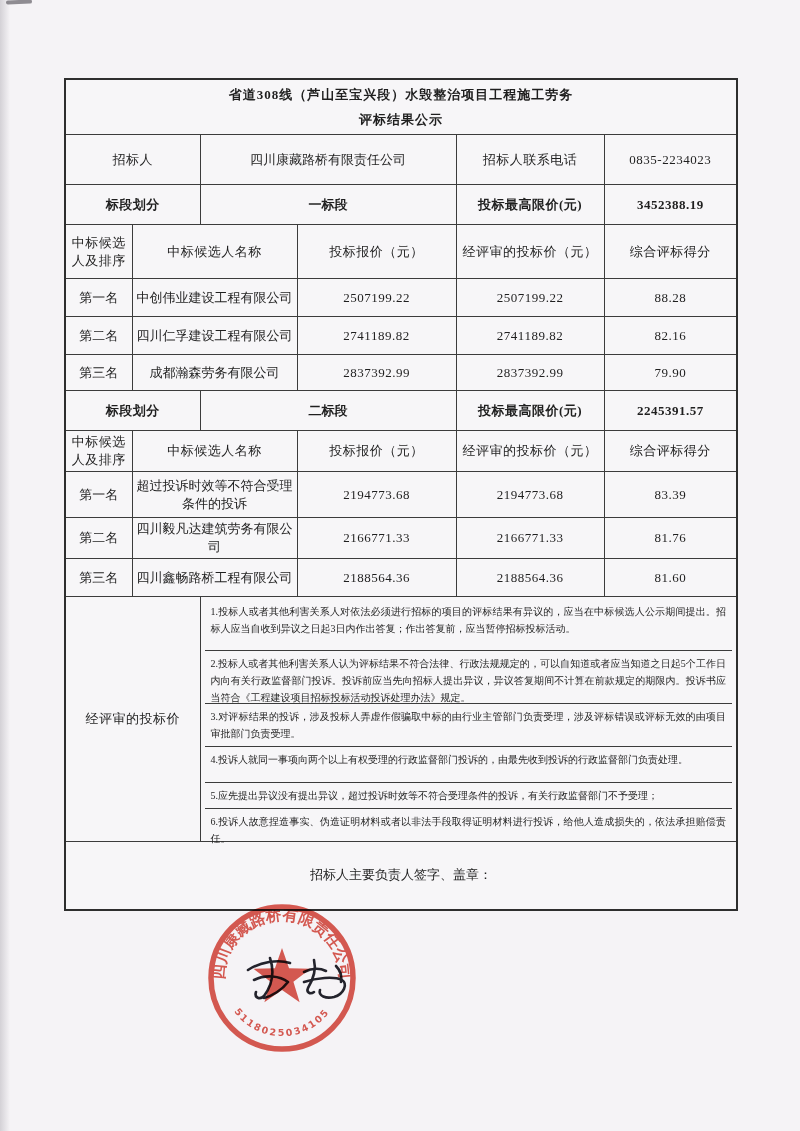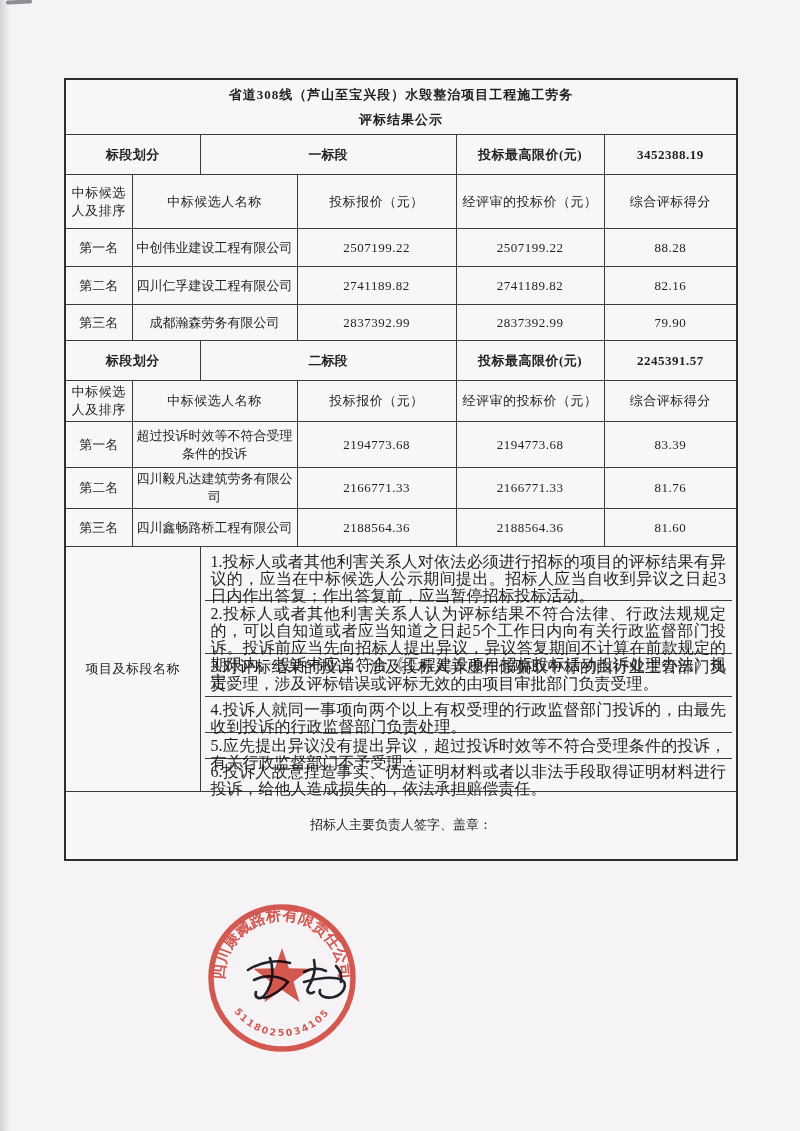--- a/index.html
+++ b/index.html
@@ -31,21 +31,21 @@
     font-size:13px; padding:2px 4px;
     word-break:break-all;
   }
   .doc-table { border:2px solid #2e2e2e; }
   .title-cell { font-size:20px; font-weight:bold; letter-spacing:1px; line-height:25px; padding:4px 0; }
   .label { letter-spacing:.5px; }
   .num { font-size:13px; letter-spacing:.5px; }
   .complaint-cell { padding:0; vertical-align:top; }
   .complaint-item {
     border-bottom:1px solid #3c3c3c;
-    font-size:16px; line-height:17px; text-align:left;
+    font-size:10px; line-height:17px; text-align:left;
     padding:4px 6px 2px 6px; text-align:justify;
   }
   .complaint-item:last-child { border-bottom:none; }
   .sig-cell { text-align:left; padding-left:8px; height:68px; font-size:13px; }
   .seal-wrap {
     position:absolute; left:202px; top:898px; width:160px; height:160px;
     mix-blend-mode:multiply; opacity:.88; pointer-events:none;
   }
   .signature-wrap {
     position:absolute; left:240px; top:948px; width:115px; height:56px;
@@ -70,20 +70,26 @@
 
   <tbody>
       <tr style="height:50px">
     <td colspan="6" class="title-cell">
       <div>省道308线（芦山至宝兴段）水毁整治项目工程施工劳务</div>
       <div>评标结果公示</div>
     </td>
   </tr>
 
 
+  <tr style="height:50px">
+    <td colspan="2" class="label">招标人</td>
+    <td colspan="2">四川康藏路桥有限责任公司</td>
+    <td class="label">招标人联系电话</td>
+    <td class="num">0835-2234023</td>
+  </tr>
 
 
 
   <tr style="height:40px">
     <td colspan="2" class="label" style="font-weight:bold">标段划分</td>
     <td colspan="2" style="font-weight:bold">一标段</td>
     <td class="label" style="font-weight:bold">投标最高限价(元)</td>
     <td class="num" style="font-weight:bold">3452388.19</td>
   </tr>
 
@@ -148,21 +154,21 @@
   </tr>
   <tr style="height:38px">
     <td>第三名</td>
     <td colspan="2">四川鑫畅路桥工程有限公司</td>
     <td class="num">2188564.36</td>
     <td class="num">2188564.36</td>
     <td class="num">81.60</td>
   </tr>
 
   <tr style="height:240px">
-    <td colspan="2" class="label">项目及标段名称</td>
+    <td colspan="2" class="label">经评审的投标价</td>
     <td colspan="4" class="complaint-cell">
       <div class="complaint-item" style="height:52px">1.投标人或者其他利害关系人对依法必须进行招标的项目的评标结果有异议的，应当在中标候选人公示期间提出。招标人应当自收到异议之日起3日内作出答复；作出答复前，应当暂停招标投标活动。</div>
       <div class="complaint-item" style="height:53px">2.投标人或者其他利害关系人认为评标结果不符合法律、行政法规规定的，可以自知道或者应当知道之日起5个工作日内向有关行政监督部门投诉。投诉前应当先向招标人提出异议，异议答复期间不计算在前款规定的期限内。投诉书应当符合《工程建设项目招标投标活动投诉处理办法》规定。</div>
       <div class="complaint-item" style="height:43px">3.对评标结果的投诉，涉及投标人弄虚作假骗取中标的由行业主管部门负责受理，涉及评标错误或评标无效的由项目审批部门负责受理。</div>
       <div class="complaint-item" style="height:36px">4.投诉人就同一事项向两个以上有权受理的行政监督部门投诉的，由最先收到投诉的行政监督部门负责处理。</div>
       <div class="complaint-item" style="height:26px">5.应先提出异议没有提出异议，超过投诉时效等不符合受理条件的投诉，有关行政监督部门不予受理；</div>
       <div class="complaint-item" style="height:30px">6.投诉人故意捏造事实、伪造证明材料或者以非法手段取得证明材料进行投诉，给他人造成损失的，依法承担赔偿责任。</div>
     </td>
   </tr>
 

